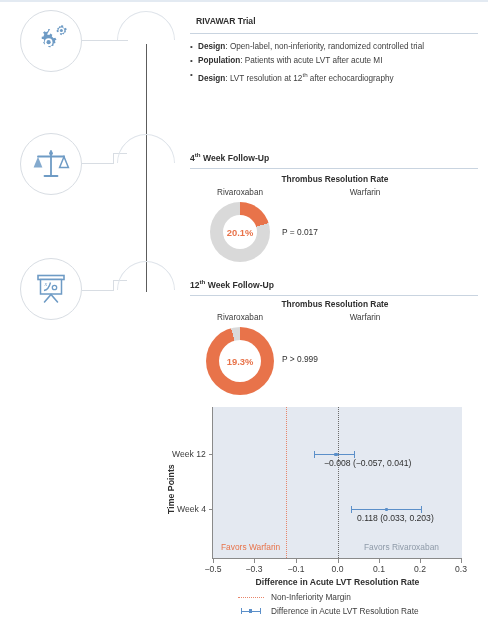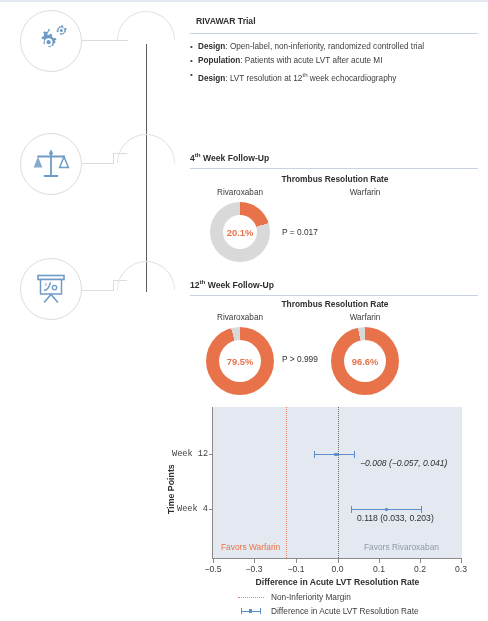--- a/index.html
+++ b/index.html
@@ -55,21 +55,21 @@
   }
   .donut .val { font-size: 9.4px; font-weight: bold; color: #E8734A; }
   .pval { position: absolute; font-size: 8.4px; color: #2f2f2f; white-space: nowrap; }
 
   
   .plot-bg { position: absolute; background: #e4e9f1; }
   .axis-line { position: absolute; background: #8a8a8a; }
   .tick { position: absolute; background: #8a8a8a; width: 1px; height: 3.5px; }
   .ytick { position: absolute; background: #8a8a8a; height: 1px; width: 4px; }
   .ticklab { position: absolute; font-size: 8.6px; color: #3c3c3c; text-align: center; }
-  .ylab { position: absolute; font-size: 8.6px; color: #3c3c3c; white-space: nowrap; font-family: Liberation Mono, monospace; }
+  .ylab { position: absolute; font-size: 8.6px; color: #3c3c3c; white-space: nowrap; }
   .axis-title { position: absolute; font-size: 8.6px; font-weight: bold; color: #2f2f2f; text-align: center; }
   .yaxis-title {
     position: absolute; font-size: 8.8px; font-weight: bold; color: #2f2f2f;
     transform: rotate(-90deg); transform-origin: left top; white-space: nowrap;
   }
   .ci-line { position: absolute; height: 1.2px; background: #5B8FC9; }
   .ci-cap { position: absolute; width: 1.2px; height: 7px; background: #5B8FC9; }
   .ci-dot { position: absolute; width: 3.4px; height: 3.4px; background: #5B8FC9; border-radius: 1px; }
   .ci-text { position: absolute; font-size: 8.6px; color: #2f2f2f; white-space: nowrap; }
   .vline-margin {
@@ -118,21 +118,21 @@
     <li>
       <b>Design</b>:
       <span>Open-label, non-inferiority, randomized controlled trial</span>
     </li>
     <li>
       <b>Population</b>:
       <span>Patients with acute LVT after acute MI</span>
     </li>
     <li>
       <b>Design</b>:
-      <span>LVT resolution at 12</span><sup>th</sup><span> week echocardiography</span>
+      <span>LVT resolution at 12</span><sup>th</sup><span> after echocardiography</span>
     </li>
   </ul>
 
   <div class="icon-circle" style="left:20px; top:131px;">
     <svg width="38" height="38" viewBox="0 0 38 38">
       <g stroke="#6E9BC5" stroke-width="1.8" fill="none" stroke-linecap="round">
         <line x1="19" y1="6" x2="19" y2="31"></line>
         <line x1="6" y1="11.5" x2="32" y2="11.5"></line>
         <line x1="12.5" y1="31" x2="25.5" y2="31"></line>
       </g>
@@ -183,37 +183,30 @@
 
   <div class="sec-title abs" style="left:190px; top:276px;"><span>12</span><sup>th</sup><span> Week Follow-Up</span></div>
   <div class="rule" style="left:190px; top:293px; width:288px;"></div>
 
   <div class="donut-title abs" style="left:205px; top:297px; width:260px;">Thrombus Resolution Rate</div>
 
   <div class="donut-label abs" style="left:190px; top:311px; width:100px;">Rivaroxaban</div>
   <div class="donut-wrap" style="left:206px; top:325px;">
     <div class="donut" style="width:68px; height:68px; background: conic-gradient(#E8734A 0 95.8%, #D9D9D9 95.8% 100%);">
       <div class="hole" style="inset:13px;">
-        <span class="val">79.5%</span>
+        <span class="val">19.3%</span>
       </div>
     </div>
   </div>
 
   <div class="pval" style="left:282px; top:352px;">
     <span>P &gt; 0.999</span>
   </div>
 
   <div class="donut-label abs" style="left:315px; top:311px; width:100px;">Warfarin</div>
-  <div class="donut-wrap" style="left:331px; top:325px;">
-    <div class="donut" style="width:68px; height:68px; background: conic-gradient(#E8734A 0 96.6%, #D9D9D9 96.6% 100%);">
-      <div class="hole" style="inset:13px;">
-        <span class="val">96.6%</span>
-      </div>
-    </div>
-  </div>
 
   <div class="plot-bg" style="left:213px; top:405px; width:249px; height:151px;"></div>
 
   <div class="vline-margin" style="left:286px; top:405px; height:151px;"></div>
   <div class="vline-null" style="left:337.5px; top:405px; height:151px;"></div>
 
   <div class="axis-line" style="left:212px; top:405px; width:1.2px; height:151px;"></div>
   <div class="axis-line" style="left:212px; top:556px; width:250px; height:1.2px;"></div>
 
   <div class="tick" style="left:213px; top:557px;"></div>
@@ -237,21 +230,21 @@
   <div class="ylab" style="left:172px; top:447px;">Week 12</div>
   <div class="ylab" style="left:177px; top:502px;">Week 4</div>
 
   <div class="yaxis-title" style="left:166px; top:512px;">Time Points</div>
   <div class="axis-title" style="left:213px; top:575px; width:249px;">Difference in Acute LVT Resolution Rate</div>
 
   <div class="ci-line" style="left:314.3px; top:452px; width:40.7px;"></div>
   <div class="ci-cap" style="left:314.3px; top:449px;"></div>
   <div class="ci-cap" style="left:354px; top:449px;"></div>
   <div class="ci-dot" style="left:334.2px; top:451px;"></div>
-  <div class="ci-text" style="left:360px; top:456px;font-style:italic;">−0.008 (−0.057, 0.041)</div>
+  <div class="ci-text" style="left:324px; top:456px;">−0.008 (−0.057, 0.041)</div>
 
   <div class="ci-line" style="left:351.2px; top:507px; width:70.5px;"></div>
   <div class="ci-cap" style="left:351.2px; top:504px;"></div>
   <div class="ci-cap" style="left:420.7px; top:504px;"></div>
   <div class="ci-dot" style="left:385px; top:506px;"></div>
   <div class="ci-text" style="left:357px; top:511px;">0.118 (0.033, 0.203)</div>
 
   <div class="favors warf" style="left:221px; top:540px;text-align:center;">Favors Warfarin</div>
   <div class="favors riva" style="left:364px; top:540px;">Favors Rivaroxaban</div>
 

